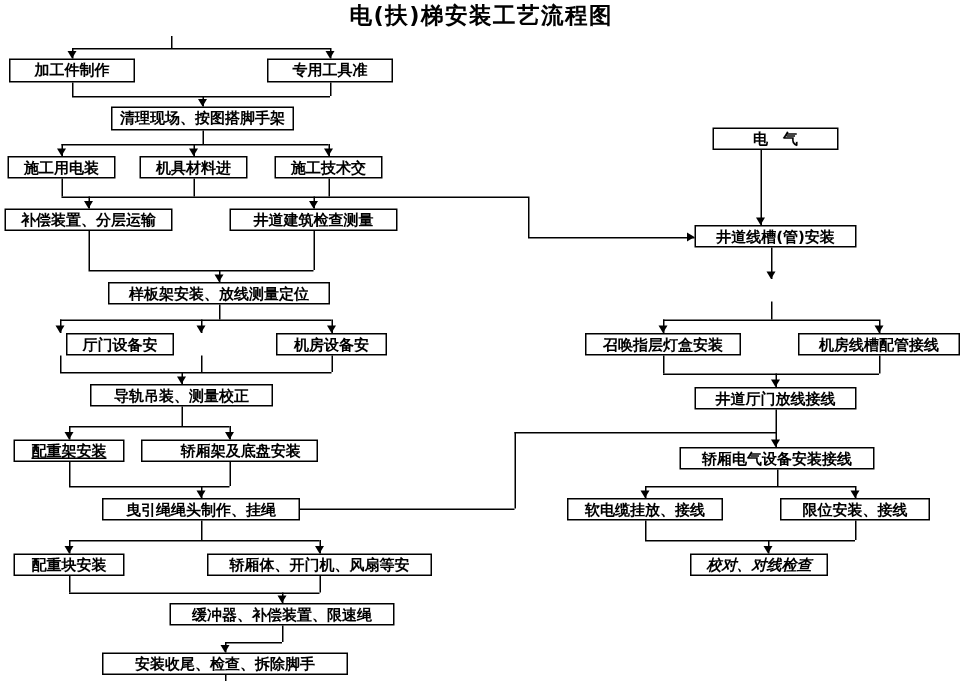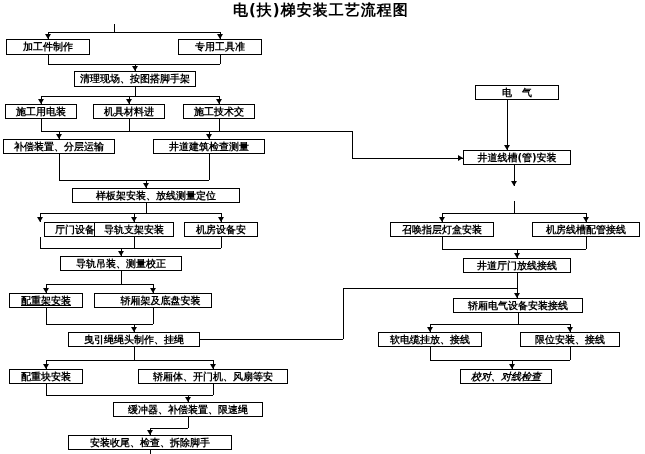--- a/index.html
+++ b/index.html
@@ -56,23 +56,22 @@
   <div class="title">电(扶)梯安装工艺流程图</div>
   <div id="canvas" class="canvas">
       <div class="node" style="left: 6px; top: 39px; width: 84px; height: 16px;">加工件制作</div>
       <div class="node" style="left: 178px; top: 39px; width: 84px; height: 16px;">专用工具准</div>
       <div class="node" style="left: 74px; top: 71px; width: 122px; height: 16px;">清理现场、按图搭脚手架</div>
       <div class="node" style="left: 5px; top: 104px; width: 72px; height: 15px;">施工用电装</div>
       <div class="node" style="left: 93px; top: 104px; width: 72px; height: 15px;">机具材料进</div>
       <div class="node" style="left: 183px; top: 104px; width: 72px; height: 15px;">施工技术交</div>
       <div class="node" style="left: 3px; top: 139px; width: 112px; height: 15px;">补偿装置、分层运输</div>
       <div class="node" style="left: 153px; top: 139px; width: 112px; height: 15px;">井道建筑检查测量</div>
-      <div class="node" style="left: 72px; top: 188px; width: 168px; height: 15px;">样板架安装、放线测量定位</div>
+      <div class="node" style="left: 72px; top: 188px; width: 148px; height: 15px;">样板架安装、放线测量定位</div>
       <div class="node" style="left: 4px; top: 222px; width: 72px; height: 15px; margin-left: 40px;">厅门设备安</div>
-      <div class="node" style="left: 94px; top: 222px; width: 80px; height: 15px;">导轨支架安装</div>
       <div class="node" style="left: 184px; top: 222px; width: 74px; height: 15px;">机房设备安</div>
       <div class="node" style="left: 60px; top: 256px; width: 122px; height: 15px;">导轨吊装、测量校正</div>
       <div class="node" style="left: 9px; top: 293px; width: 74px; height: 15px; text-decoration: underline;">配重架安装</div>
       <div class="node" style="left: 94px; top: 293px; width: 118px; height: 15px; padding-left: 15px;">轿厢架及底盘安装</div>
       <div class="node" style="left: 68px; top: 332px; width: 132px; height: 15px;">曳引绳绳头制作、挂绳</div>
       <div class="node" style="left: 9px; top: 369px; width: 74px; height: 15px;">配重块安装</div>
       <div class="node" style="left: 138px; top: 369px; width: 150px; height: 15px;">轿厢体、开门机、风扇等安</div>
       <div class="node" style="left: 113px; top: 402px; width: 150px; height: 15px;">缓冲器、补偿装置、限速绳</div>
       <div class="node" style="left: 68px; top: 435px; width: 164px; height: 15px;">安装收尾、检查、拆除脚手</div>
       <div class="node" style="left: 465px; top: 85px; width: 84px; height: 15px; margin-left: 10px;">电　气</div>

